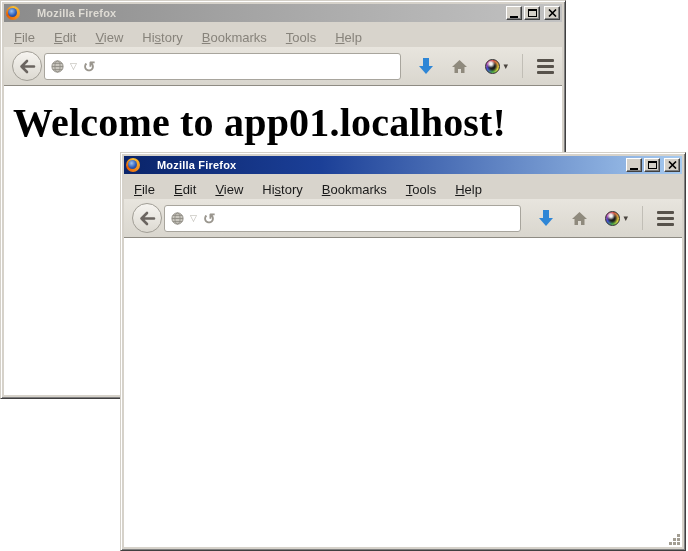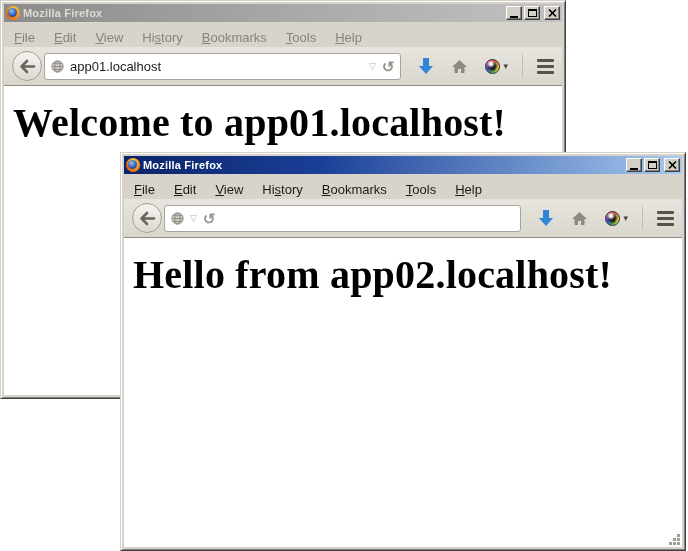--- a/index.html
+++ b/index.html
@@ -9,21 +9,21 @@
   }
   
   .window{
     position:absolute;width:566px;height:399px;box-sizing:border-box;
     background:#d6d2ca;
     border:1px solid;border-color:#d4d0c8 #404040 #404040 #d4d0c8;
     box-shadow:inset 1px 1px 0 #ffffff, inset -1px -1px 0 #808080;
     padding:3px;display:flex;flex-direction:column;
   }
   .titlebar{
-    height:18px;flex:0 0 18px;display:flex;align-items:center;gap:3px;
+    height:18px;flex:0 0 18px;display:flex;align-items:center;gap:17px;
     padding:0 2px;user-select:none;
   }
   .window.active .titlebar{background:linear-gradient(90deg,#0a246a,#1b3f97 35%,#a6caf0);}
   .window.inactive .titlebar{background:linear-gradient(90deg,#8b8b8b,#a5a5a5 45%,#c2c2c2);}
   .title-text{font-size:11px;font-weight:bold;letter-spacing:.2px;flex:1;white-space:nowrap;overflow:hidden;}
   .window.active .title-text{color:#ffffff;}
   .window.inactive .title-text{color:#dedbd4;}
   .fx-icon{width:14px;height:14px;border-radius:50%;position:relative;flex:0 0 14px;
     background:conic-gradient(from 140deg,#f28c1e,#e65c00 30%,#f9bf32 62%,#f28c1e);}
   .fx-icon::after{content:'';position:absolute;left:2px;top:2px;right:3px;bottom:3px;border-radius:50%;
@@ -124,21 +124,20 @@
       <svg width="17" height="15" viewBox="0 0 17 15">
         <path d="M8 2 L2.5 7.5 L8 13 M2.5 7.5 H15" stroke="#6b6560" stroke-width="2.6" fill="none" stroke-linecap="round" stroke-linejoin="round"></path>
       </svg>
     </span>
     <span class="urlbar">
       <svg width="13" height="13" viewBox="0 0 13 13">
         <circle cx="6.5" cy="6.5" r="5.6" fill="#c9c6be" stroke="#8f8c84" stroke-width="1"></circle>
         <ellipse cx="6.5" cy="6.5" rx="2.6" ry="5.6" fill="none" stroke="#8f8c84" stroke-width="0.9"></ellipse>
         <path d="M1 6.5 H12 M1.8 3.4 H11.2 M1.8 9.6 H11.2" stroke="#8f8c84" stroke-width="0.9" fill="none"></path>
       </svg>
-      <span class="url-text">app01.localhost</span>
       <span class="url-dd">▽</span>
       <span class="reload">↻</span>
     </span>
     <span class="tb-icon">
       <svg width="16" height="18" viewBox="0 0 16 18">
         <path d="M5 1 h6 v8 h4 l-7 8 -7 -8 h4 z" fill="#2e86d6"></path>
       </svg>
     </span>
     <span class="tb-icon">
       <svg width="17" height="15" viewBox="0 0 17 15">
@@ -218,21 +217,20 @@
       <span class="caret">▾</span>
     </span>
     <span class="tb-sep"></span>
     <span class="hamburger">
         <i></i>
         <i></i>
         <i></i>
       </span>
   </div>
   <div class="content">
-    <h1>Hello from app02.localhost!</h1>
     <span class="resize-grip">
       <span class="grip-dot" style="left:9px;top:1px;"></span>
       <span class="grip-dot" style="left:5px;top:5px;"></span>
       <span class="grip-dot" style="left:9px;top:5px;"></span>
       <span class="grip-dot" style="left:1px;top:9px;"></span>
       <span class="grip-dot" style="left:5px;top:9px;"></span>
       <span class="grip-dot" style="left:9px;top:9px;"></span>
     </span>
   </div>
 </div>

